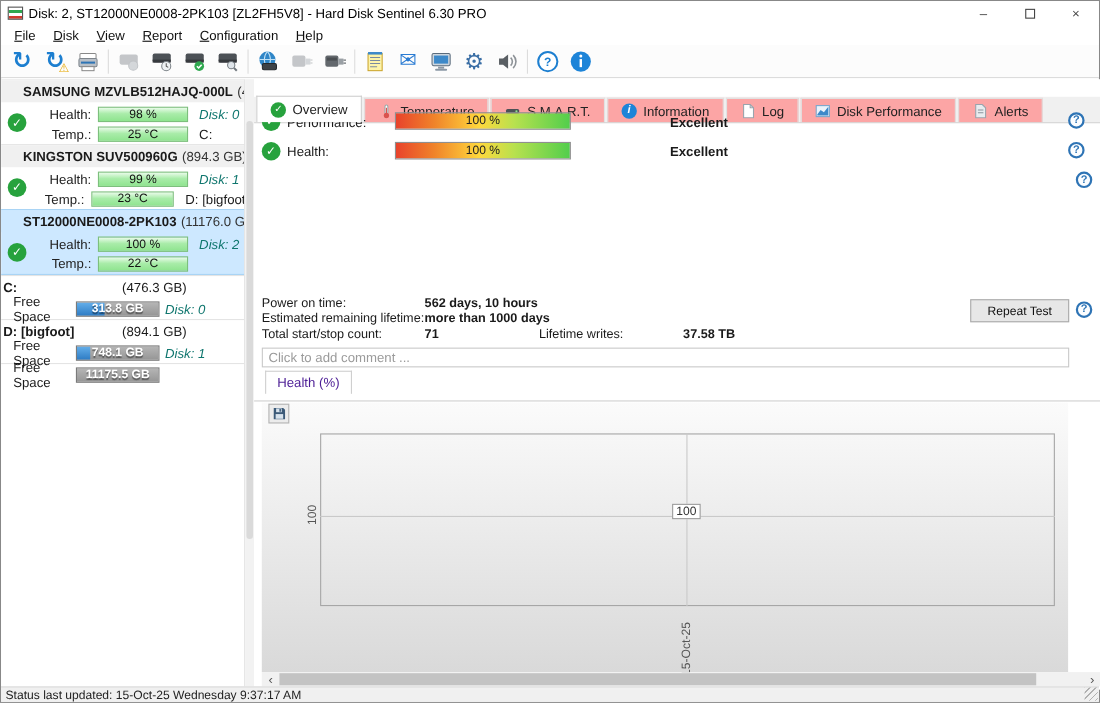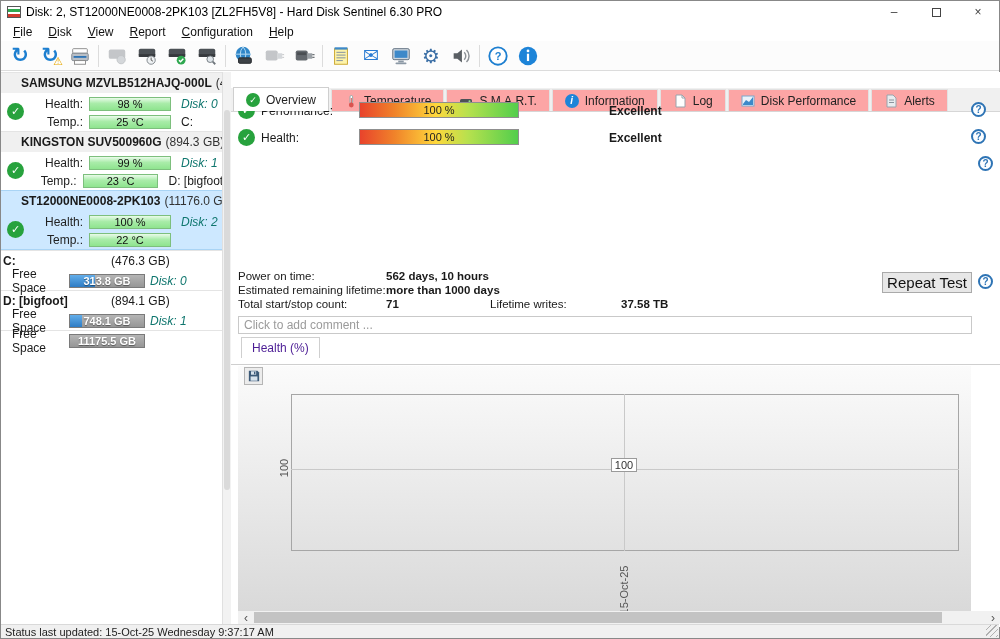--- a/index.html
+++ b/index.html
@@ -89,21 +89,21 @@
   .status-box { position:absolute; left:7px; top:82px; width:734px; height:106px; background:#c8f4c0; border:1px solid #b2cfe6; padding:6px 8px; }
   .status-box p:first-child { margin-bottom:14px; }
   .status-box .b2 { font-weight:bold; }
 
   .stat-row { position:absolute; left:0; width:763px; height:14px; font-size:11.5px; }
   .stat-lab { position:absolute; left:7px; }
   .stat-val { position:absolute; left:155px; font-weight:bold; }
   .stat-lab2 { position:absolute; left:259px; }
   .stat-val2 { position:absolute; left:390px; font-weight:bold; }
 
-  .repeat-btn { position:absolute; left:651px; top:200px; width:90px; height:21px; background:#e7e7e7; border:1px solid #aaa; font-size:15px; color:#111; display:flex; align-items:center; justify-content:center; }
+  .repeat-btn { position:absolute; left:651px; top:200px; width:90px; height:21px; background:#e7e7e7; border:1px solid #aaa; font-size:11px; color:#111; display:flex; align-items:center; justify-content:center; }
   .comment { position:absolute; left:7px; top:244px; width:734px; height:18px; border:1px solid #c9c9c9; font-family:inherit; font-size:12px; padding:0 5px; color:#333; }
   .comment::placeholder { color:#9b9b9b; }
 
   
   .chart-tab { position:absolute; left:10px; top:265px; height:21px; padding:0 10px; background:#fff; border:1px solid #cfcfcf; border-bottom:none; display:flex; align-items:center; z-index:2; color:#4c1d95; }
   .chart-body { position:absolute; left:0; top:292px; width:770px; height:263px; border-top:1px solid #cfcfcf; background:#fff; }
   .save-btn { position:absolute; left:13px; top:295px; width:19px; height:18px; background:#ececec; border:1px solid #b5b5b5; display:flex; align-items:center; justify-content:center; z-index:3; }
   .chart-grad { position:absolute; left:7px; top:294px; width:733px; height:245px; background:linear-gradient(180deg,#fbfbfb,#d9d9d9); }
   .plot { position:absolute; left:60px; top:322px; width:668px; height:157px; border:1px solid #a6a6a6; }
   .gridv { position:absolute; left:393px; top:322px; width:1px; height:157px; background:#c9c9c9; }

